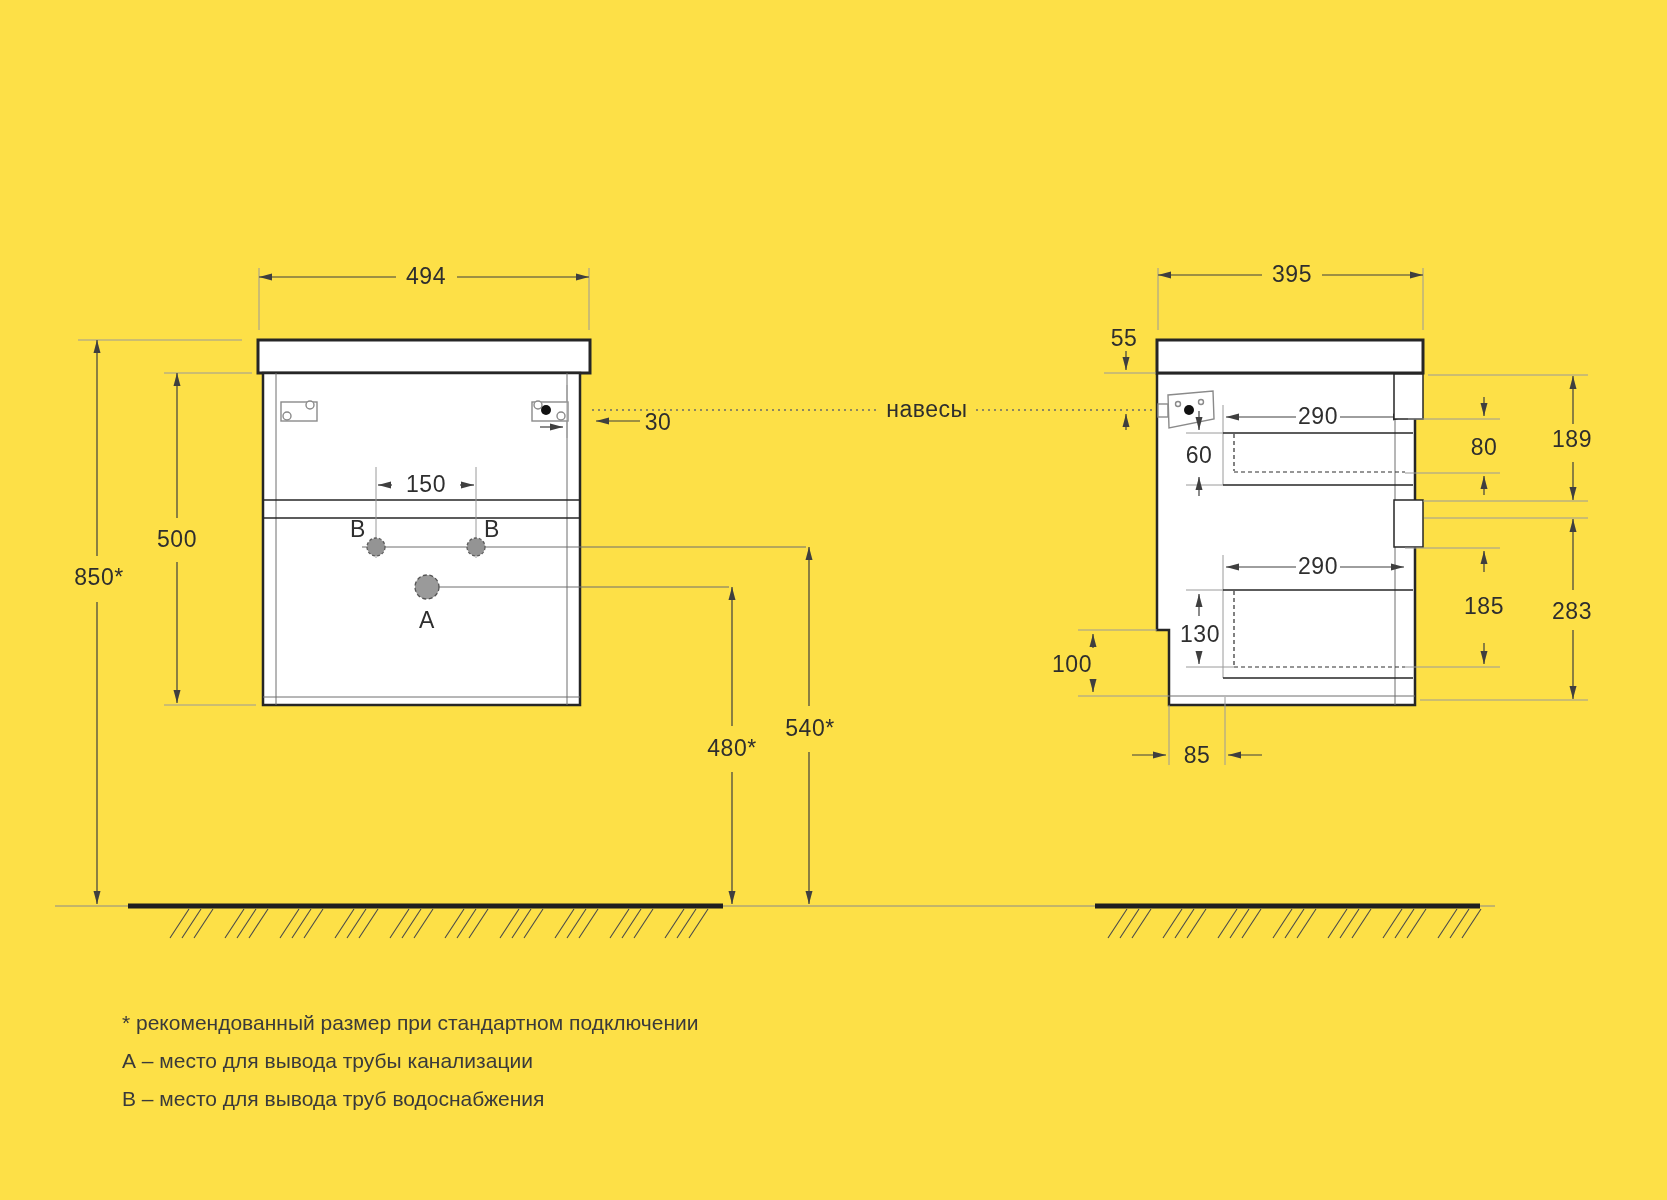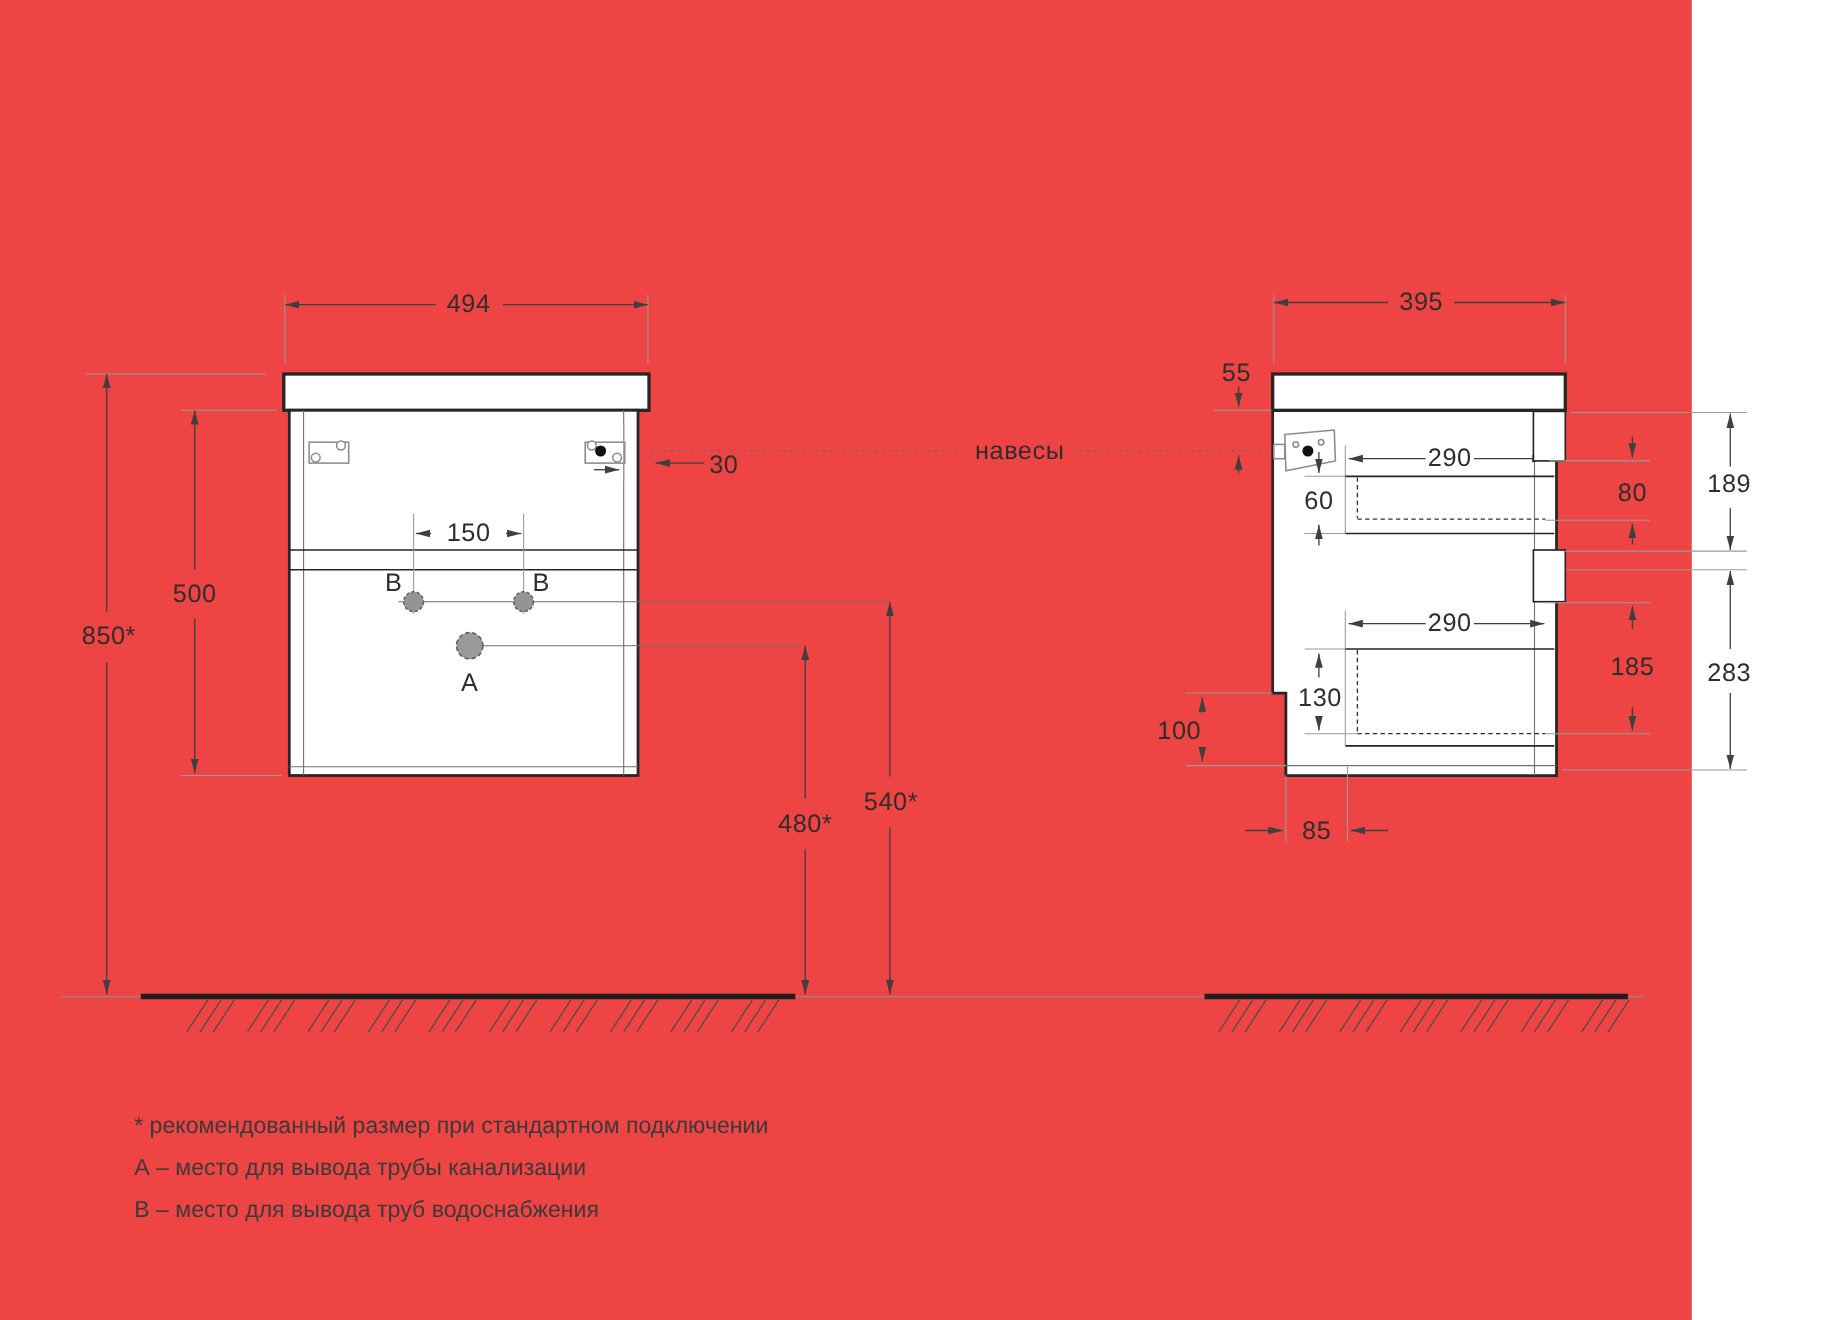--- a/index.html
+++ b/index.html
@@ -1,16 +1,16 @@
 <!DOCTYPE html>
 <html><head>
 <meta charset="utf-8">
 <style>
   html,body{margin:0;padding:0;background:#ffffff;}
-  .page{width:1538px;height:1200px;position:relative;background:#ef4444;
+  .page{width:1667px;height:1200px;position:relative;background:#fde047;
         font-family:"Liberation Sans","DejaVu Sans",sans-serif;}
   svg{display:block;}
   text{font-family:"Liberation Sans","DejaVu Sans",sans-serif;fill:#2e2e2e;}
   .dimtxt{font-size:23px;letter-spacing:0.5px;}
   .notetxt{font-size:21px;fill:#3a3a3a;}
   .obj{stroke:#262626;fill:none;}
   .objfill{stroke:#262626;fill:#ffffff;}
   .thin{stroke:#6f6f6f;stroke-width:1;fill:none;}
   .dim{stroke:#3f3f3f;stroke-width:1.2;fill:none;}
   .ext{stroke:#9a9a9a;stroke-width:1;fill:none;}

